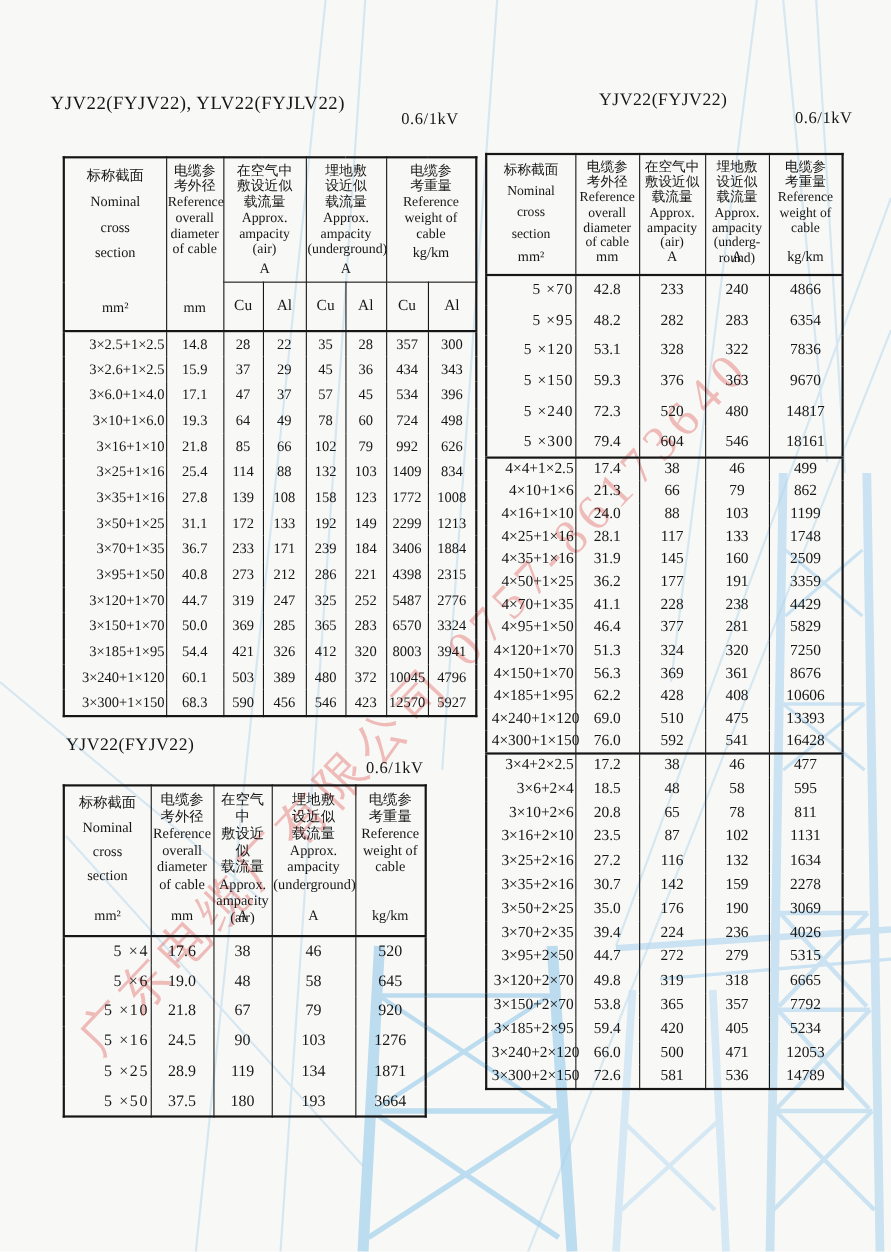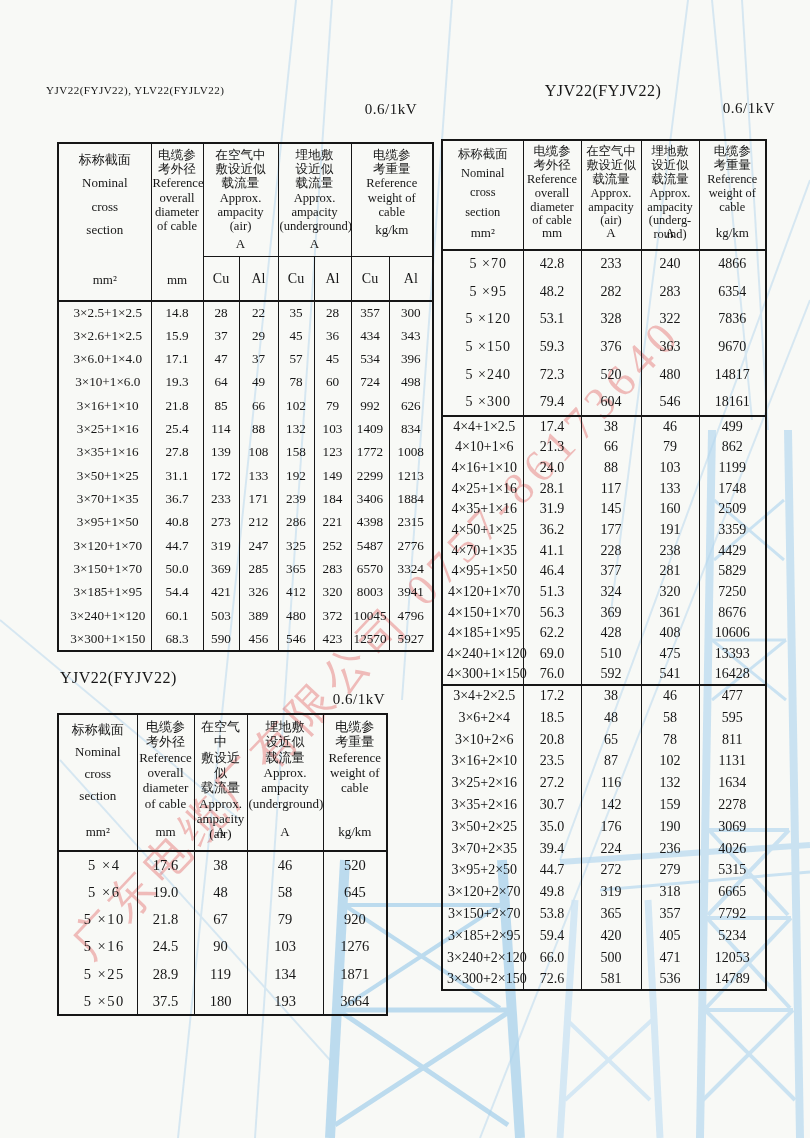--- a/index.html
+++ b/index.html
@@ -2,35 +2,35 @@
 <html><head>
 <meta charset="utf-8">
 <style>
   *{box-sizing:border-box}
   html,body{margin:0;padding:0}
   .page{position:relative;width:810px;height:1138px;background:#f8f9f6;overflow:hidden;
         font-family:"Liberation Serif","DejaVu Serif",serif;color:#161616}
   svg.bg{position:absolute;left:0;top:0;pointer-events:none}
   .wm{position:absolute;left:58px;top:930px;transform:rotate(-46.5deg);transform-origin:0 0;
       font-size:45px;letter-spacing:7px;color:rgba(224,86,86,0.38);white-space:nowrap;pointer-events:none}
-  .t-title{position:absolute;font-size:11px;letter-spacing:.5px}
+  .t-title{position:absolute;font-size:17px;letter-spacing:.5px}
   #title1{left:46px;top:84px}
   #v1{left:287px;top:101px;width:130px;text-align:right;font-size:15px}
   #title2{left:60px;top:669px;font-size:16px}
   #v2{left:255px;top:691px;width:130px;text-align:right;font-size:15px}
   #title3{left:441px;top:82px;width:324px;text-align:center;font-size:16px}
   #v3{left:645px;top:100px;width:130px;text-align:right;font-size:15px}
 
   table{position:absolute;border-collapse:collapse;table-layout:fixed;border:2px solid #161616;background:transparent}
   thead{border-bottom:2px solid #161616}
   th{font-weight:normal;border:1px solid #161616;vertical-align:top;position:relative;
      padding:4px 1px;text-align:center}
   td{border-left:1px solid #161616;border-right:1px solid #161616;border-top:none;border-bottom:none;
      text-align:center;white-space:nowrap;padding:0 1px}
-  td.nom{text-align:center;padding-left:7px}
+  td.nom{text-align:right;padding-left:7px}
   .hl{white-space:pre-line;line-height:1.16;font-size:13px}
   .hu{font-size:13px;margin-top:3px}
   .pin{position:absolute;left:0;right:0;bottom:10px;margin:0;text-align:center}
 
   
   #t1{left:57px;top:142px;width:375px}
   #t1 thead tr.r1{height:101px}
   #t1 thead tr.sub{height:44px}
   #t1 tr.sub th{vertical-align:middle;font-size:14px;border-top:1px solid #161616;padding:0}
   #t1 .hl{font-size:12.6px;line-height:1.13}

